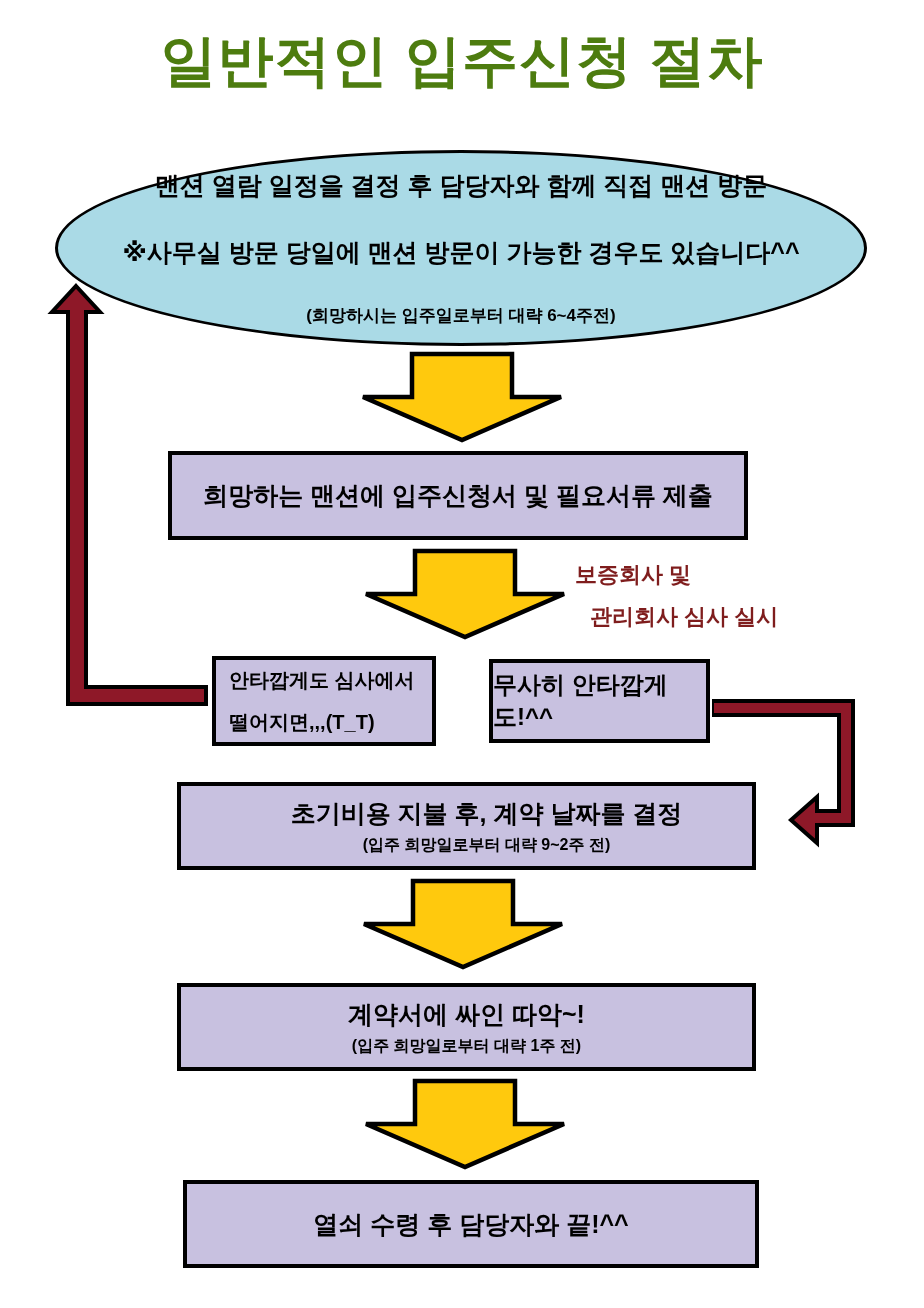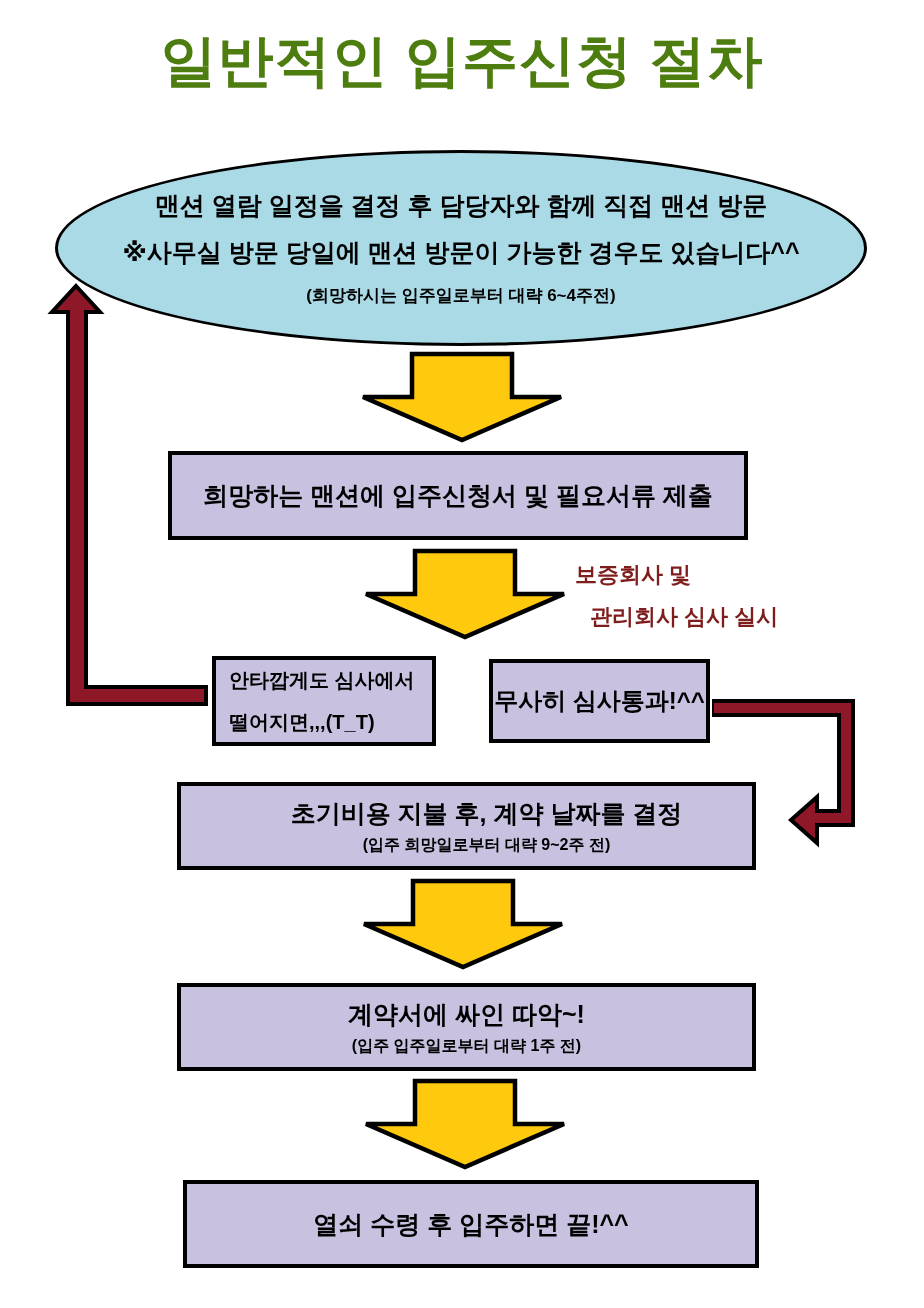--- a/index.html
+++ b/index.html
@@ -10,20 +10,21 @@
   .abs{position:absolute;}
   .title{
     left:0;top:24px;width:924px;text-align:center;
     font-size:56px;font-weight:900;letter-spacing:1px;color:#4d7c0f;
   }
   .ellipse{
     left:55px;top:150px;width:806px;height:190px;
     background:#AADAE6;border:3px solid #000;border-radius:50%;
     display:flex;flex-direction:column;align-items:center;justify-content:center;
     text-align:center;
+    gap:20px;
   }
   .ellipse .l1{font-size:25px;font-weight:bold;margin-bottom:14px;}
   .ellipse .l2{font-size:25px;font-weight:bold;margin-bottom:15px;}
   .ellipse .note{font-size:17px;font-weight:bold;}
   .stepbox{
     background:#C8C1E0;border:4px solid #000;box-sizing:border-box;
     display:flex;flex-direction:column;align-items:center;justify-content:center;
     text-align:center;
   }
   .stepbox .main{font-size:25px;font-weight:bold;}
@@ -81,42 +82,42 @@
     <div class="ln1">보증회사 및</div>
     <div class="ln2">관리회사 심사 실시</div>
   </div>
 
   <div class="abs failbox">
     <div>안타깝게도 심사에서</div>
     <div>떨어지면,,,(T_T)</div>
   </div>
 
   <div class="abs passbox">
-    <span>무사히 심사통과!^^</span>
+    <span>무사히 안타깝게도!^^</span>
   </div>
 
   <svg class="abs" style="left:712px;top:695px;" width="150" height="155" viewBox="0 0 150 155">
     <polygon points="0,6 141,6 141,130 105,130 105,148 79,125 105,102 105,116 127,116 127,20 0,20" fill="#8E1828" stroke="#000" stroke-width="4" stroke-linejoin="miter"></polygon>
   </svg>
 
   <div class="abs stepbox box-payment">
     <div class="main">초기비용 지불 후, 계약 날짜를 결정</div>
     <div class="note">(입주 희망일로부터 대략 9~2주 전)</div>
   </div>
 
   <svg class="abs" style="left:361px;top:878px;" width="204" height="92" viewBox="0 0 204 92">
     <polygon points="52,3 152,3 152,46 201,46 102,89 3,46 52,46" fill="#FFC90D" stroke="#000" stroke-width="4.5" stroke-linejoin="miter"></polygon>
   </svg>
 
   <div class="abs stepbox box-sign">
     <div class="main">계약서에 싸인 따악~!</div>
-    <div class="note">(입주 입주일로부터 대략 1주 전)</div>
+    <div class="note">(입주 희망일로부터 대략 1주 전)</div>
   </div>
 
   <svg class="abs" style="left:363px;top:1078px;" width="204" height="92" viewBox="0 0 204 92">
     <polygon points="52,3 152,3 152,46 201,46 102,89 3,46 52,46" fill="#FFC90D" stroke="#000" stroke-width="4.5" stroke-linejoin="miter"></polygon>
   </svg>
 
   <div class="abs stepbox box-keys">
-    <div class="main">열쇠 수령 후 입주하면 끝!^^</div>
+    <div class="main">열쇠 수령 후 담당자와 끝!^^</div>
   </div>
 
 </div>
 
 </body></html>

